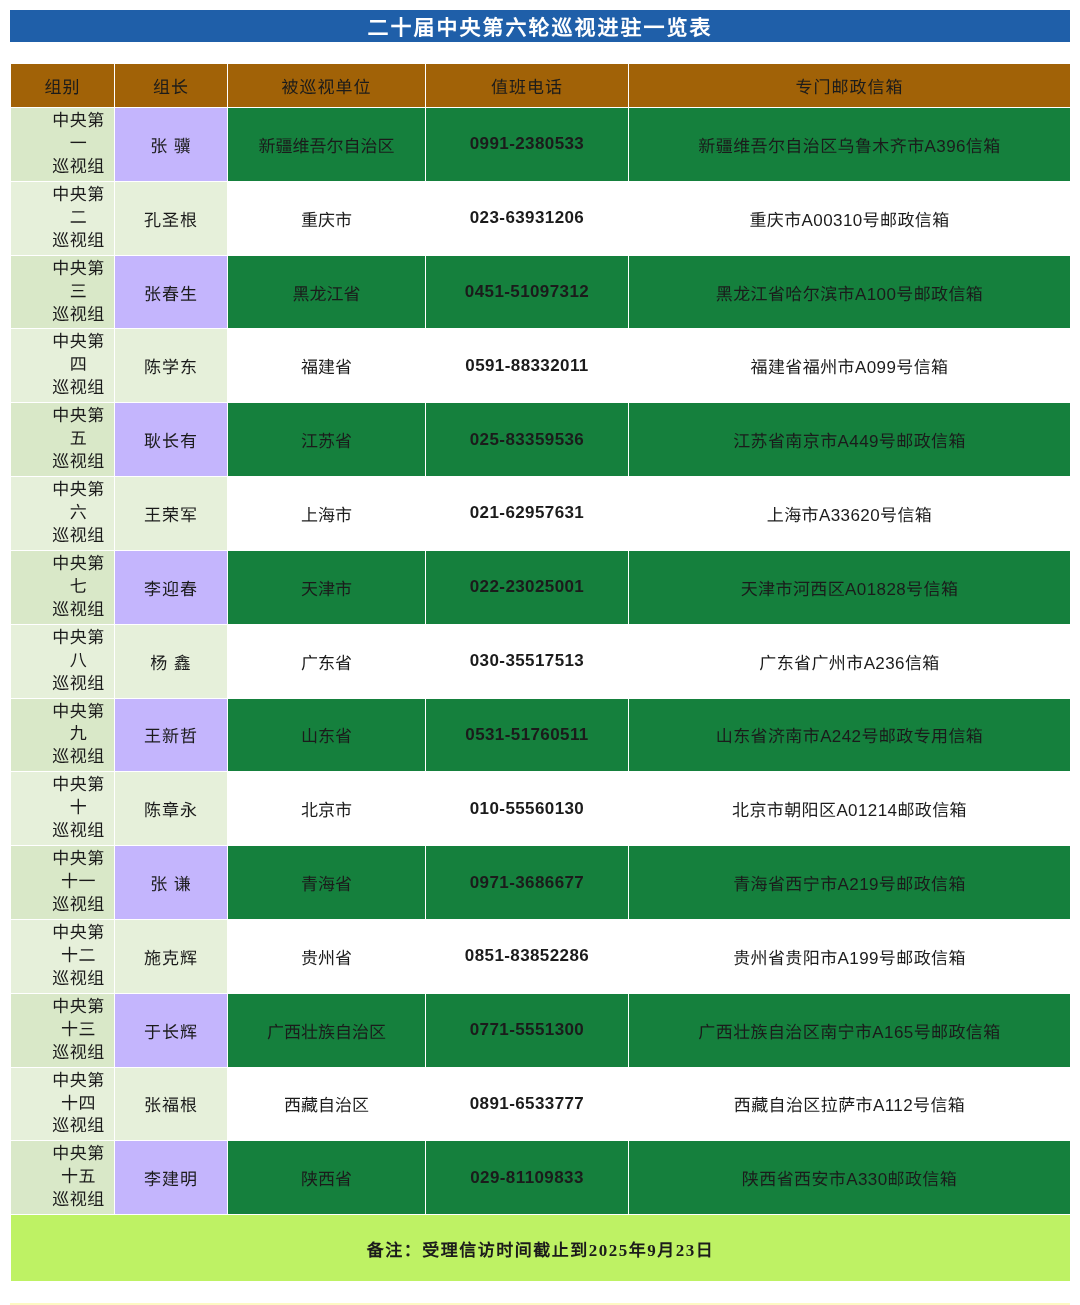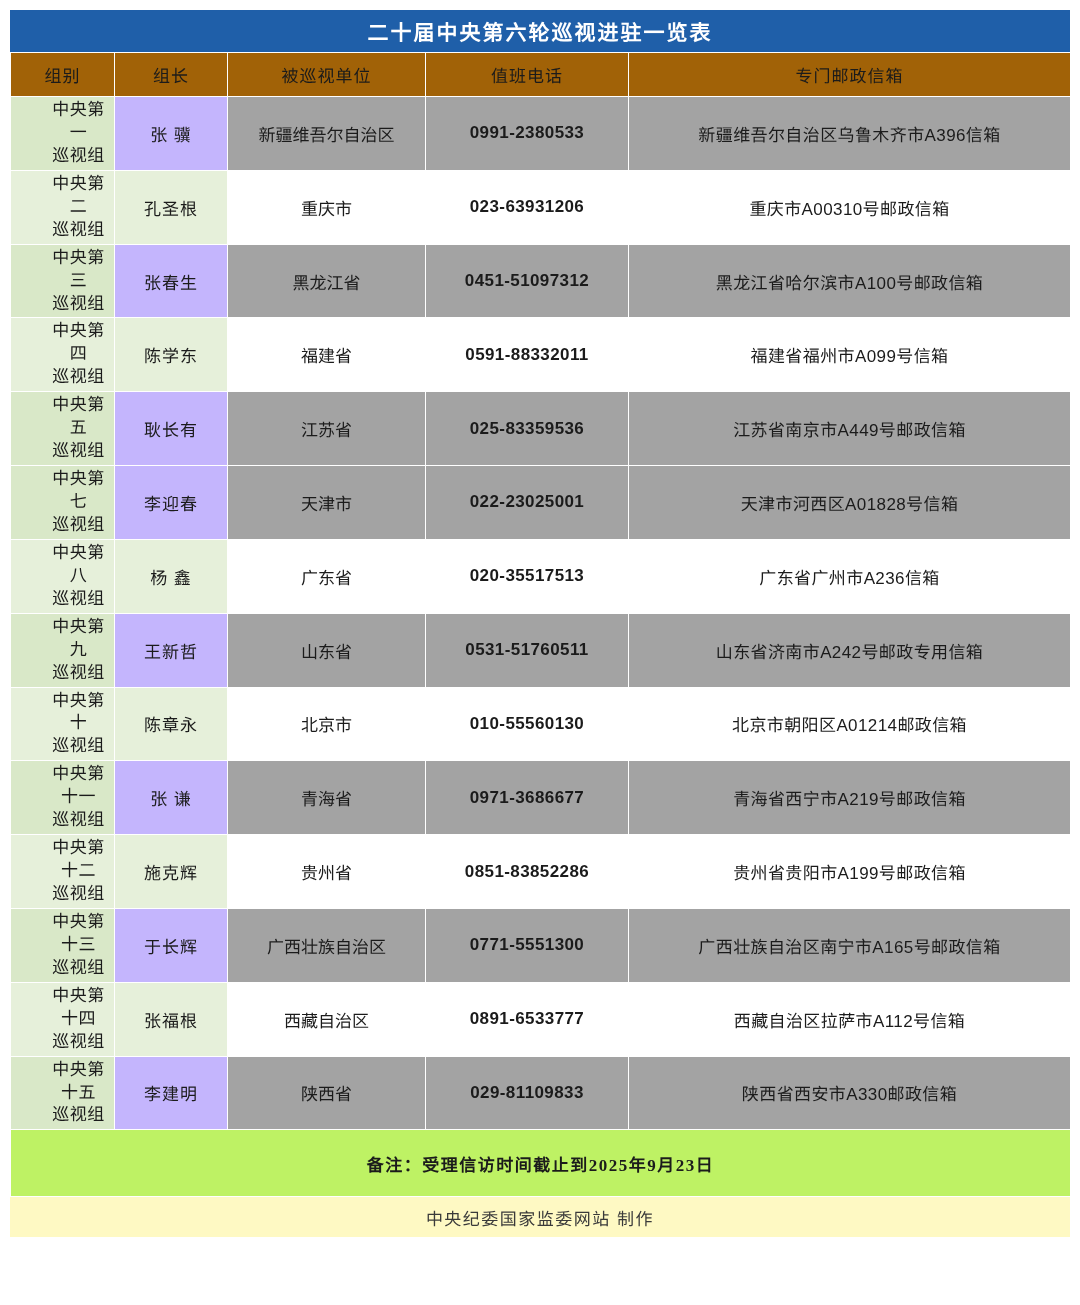--- a/index.html
+++ b/index.html
@@ -14,20 +14,21 @@
     overflow: hidden;
   }
   .page {
     width: 1080px;
     height: 1305px;
     box-sizing: border-box;
     padding: 10px 10px 0 10px;
     background: #ffffff;
     display: flex;
     flex-direction: column;
+    gap: 21px;
   }
   .title-bar {
     height: 42px;
     background: #1f5fa9;
     color: #ffffff;
     font-size: 21px;
     font-weight: bold;
     letter-spacing: 2px;
     display: flex;
     align-items: center;
@@ -69,21 +70,21 @@
     font-size: 16.5px;
     line-height: 1.35;
     letter-spacing: 0.5px;
   }
   td.leader {
     background: #c4b5fd;
     font-size: 18px;
     letter-spacing: 1px;
   }
   td.unit, td.phone, td.mail {
-    background: #a3a3a3;
+    background: #15803d;
     font-size: 18px;
   }
   tr.alt td.unit, tr.alt td.phone, tr.alt td.mail {
     background: #ffffff;
     margin-left: 28px;
   }
   tr.alt td.group, tr.alt td.leader {
     background: #e6f0da;
   }
   td.phone { letter-spacing: 0.4px; font-weight: bold; }
@@ -179,38 +180,48 @@
       <tr>
         <td class="group">
             <span class="grpline">中央第五</span>
             <span class="grpline">巡视组</span>
           </td>
         <td class="leader">耿长有</td>
         <td class="unit">江苏省</td>
         <td class="phone">025-83359536</td>
         <td class="mail">江苏省南京市A449号邮政信箱</td>
       </tr>
+      <tr class="alt">
+        <td class="group">
+            <span class="grpline">中央第六</span>
+            <span class="grpline">巡视组</span>
+          </td>
+        <td class="leader">王荣军</td>
+        <td class="unit">上海市</td>
+        <td class="phone">021-62957631</td>
+        <td class="mail">上海市A33620号信箱</td>
+      </tr>
       <tr>
         <td class="group">
             <span class="grpline">中央第七</span>
             <span class="grpline">巡视组</span>
           </td>
         <td class="leader">李迎春</td>
         <td class="unit">天津市</td>
         <td class="phone">022-23025001</td>
         <td class="mail">天津市河西区A01828号信箱</td>
       </tr>
       <tr class="alt">
         <td class="group">
             <span class="grpline">中央第八</span>
             <span class="grpline">巡视组</span>
           </td>
         <td class="leader">杨 鑫</td>
         <td class="unit">广东省</td>
-        <td class="phone">020-35517513</td>
+        <td class="phone">030-35517513</td>
         <td class="mail">广东省广州市A236信箱</td>
       </tr>
       <tr>
         <td class="group">
             <span class="grpline">中央第九</span>
             <span class="grpline">巡视组</span>
           </td>
         <td class="leader">王新哲</td>
         <td class="unit">山东省</td>
         <td class="phone">0531-51760511</td>

